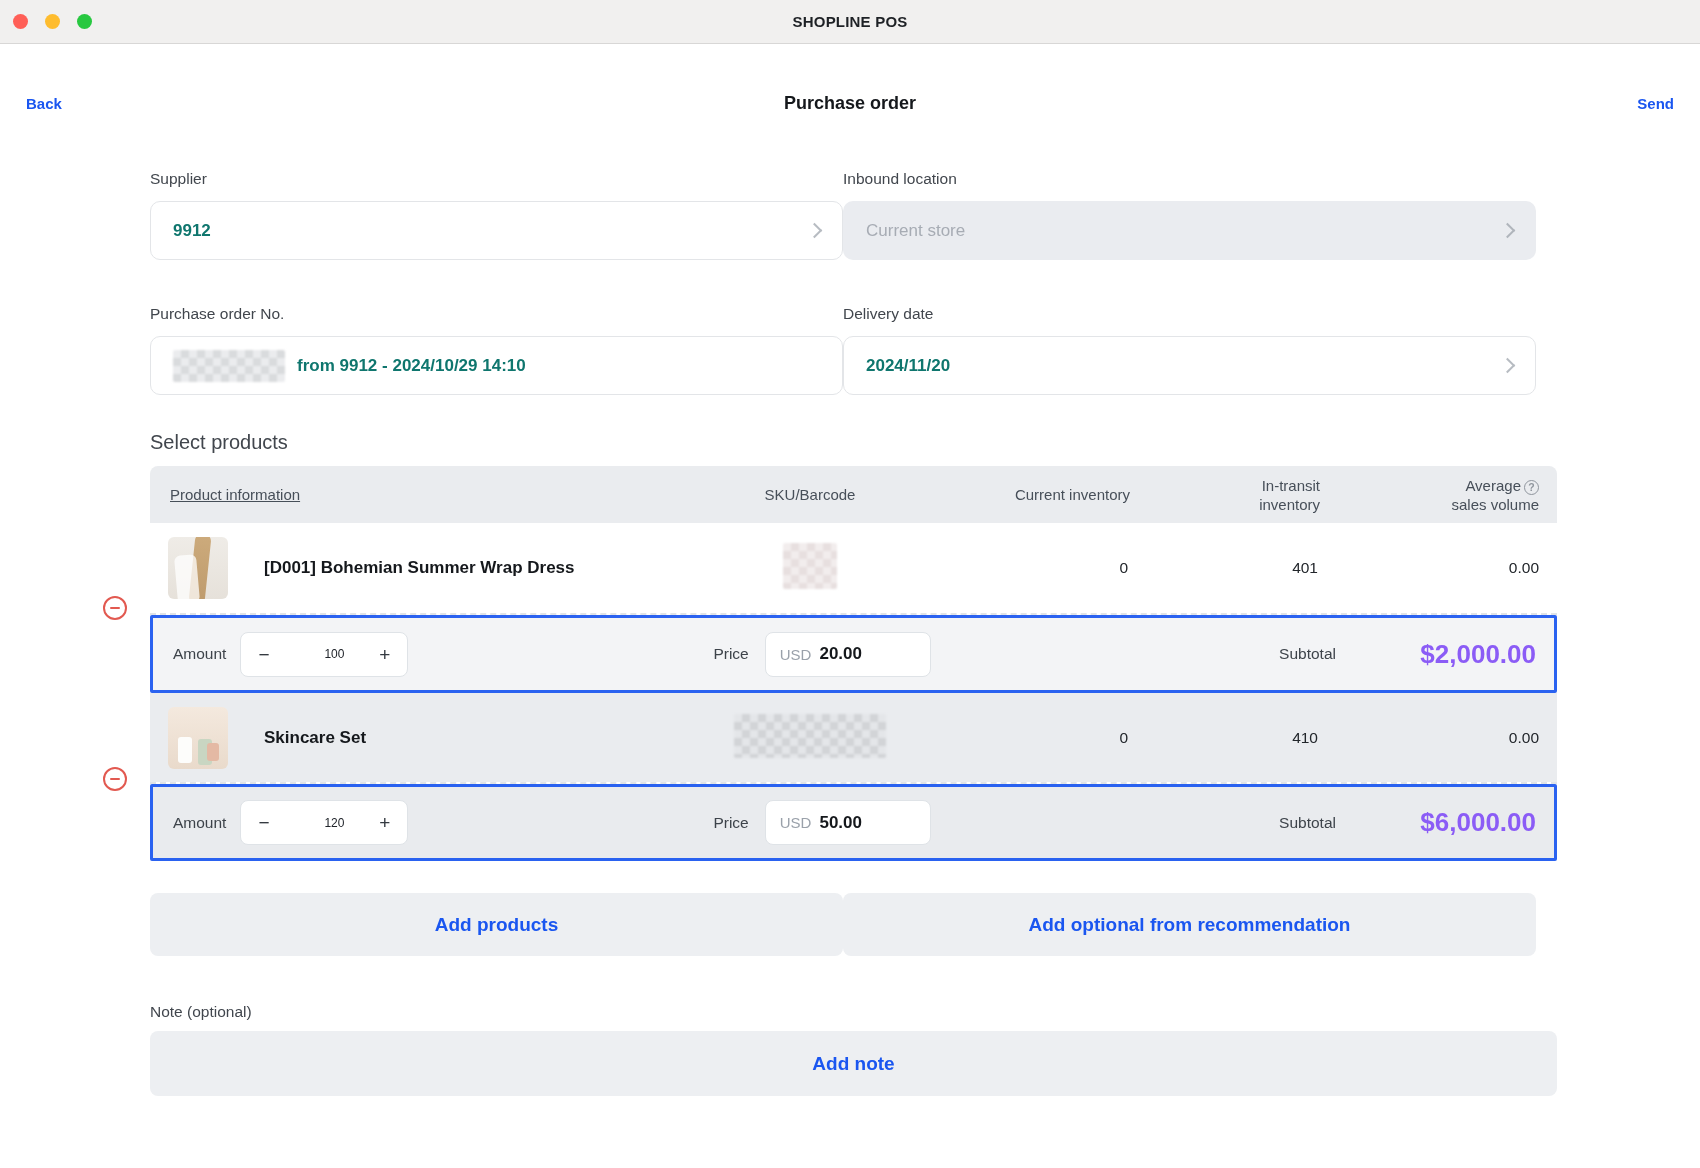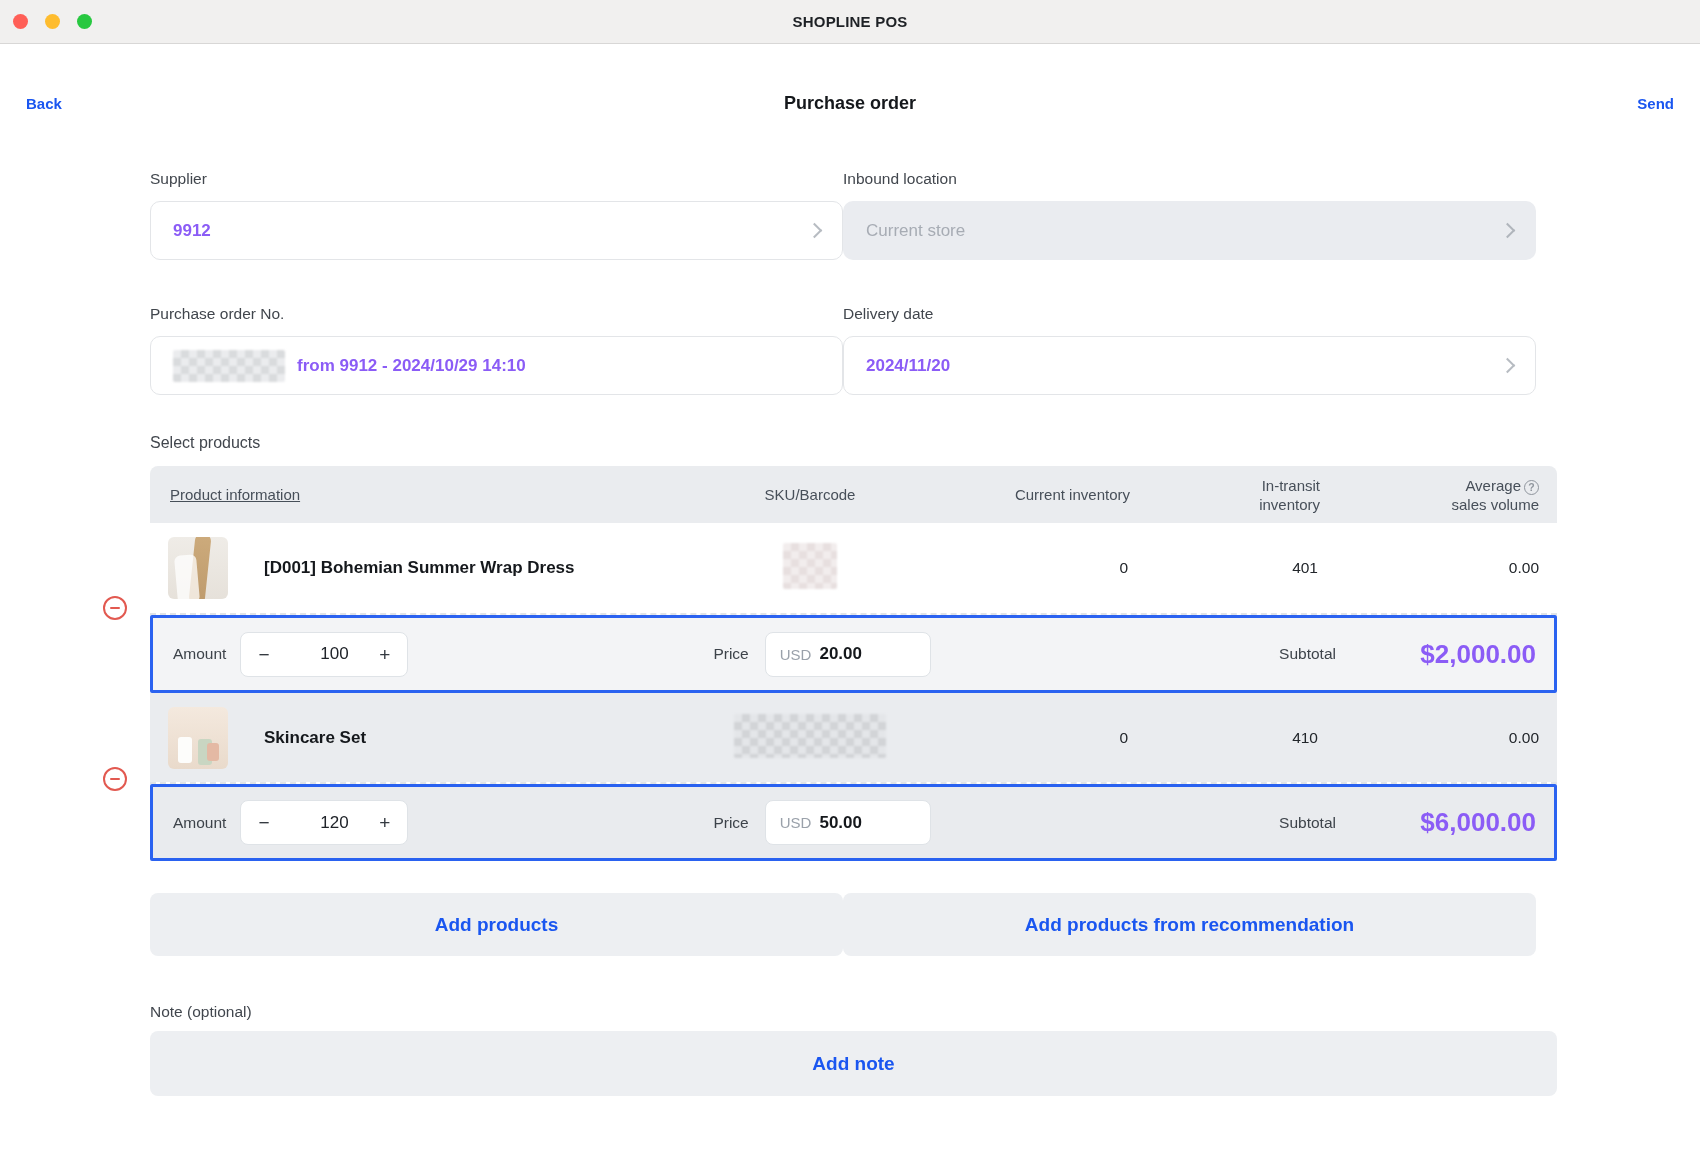--- a/index.html
+++ b/index.html
@@ -21,38 +21,38 @@
   .nav-title { position:absolute; left:0; right:0; text-align:center; font-size:18px; font-weight:700; color:#15181c; pointer-events:none; }
   .nav-send { margin-left:auto; }
 
   
   .content { padding:0 143px 0 150px; }
   .two-col { display:grid; grid-template-columns:693px 693px; }
   .field-label { font-size:15.5px; color:#41464d; margin-bottom:13px; height:19px; line-height:19px; }
   .row-1 { margin-top:30px; }
   .row-2 { margin-top:44px; }
   .input-box { height:59px; border:1px solid #e3e5e8; border-radius:10px; background:#fff;
-    display:flex; align-items:center; padding:0 22px; font-size:17px; font-weight:700; color:#8b5cf6; }
+    display:flex; align-items:center; padding:0 22px; font-size:17px; font-weight:700; color:#0f766e; }
   .input-box.disabled { background:#eaecf0; border-color:transparent; color:#a7acb4; font-weight:400; }
   .chev { width:11px; height:11px; border-top:2.5px solid #b7bcc2; border-right:2.5px solid #b7bcc2;
     transform:rotate(45deg); margin-left:auto; flex:none; }
   .input-box.disabled .chev { border-color:#b0b5bc; }
 
   
   .pixelate { border-radius:2px; filter:blur(1.2px);
     background-image:
       linear-gradient(45deg, var(--p1) 25%, transparent 25%, transparent 75%, var(--p1) 75%),
       linear-gradient(45deg, var(--p1) 25%, var(--p2) 25%, var(--p2) 75%, var(--p1) 75%);
     background-size:16px 16px; background-position:0 0, 8px 8px; }
   .px-po { --p1:#d9dbdd; --p2:#ebecee; width:112px; height:32px; margin-right:12px; flex:none; }
   .px-sku-sm { --p1:#e7dfdf; --p2:#f2eded; width:54px; height:46px; display:inline-block; }
   .px-sku-lg { --p1:#d2d4d7; --p2:#e4e6e9; width:152px; height:44px; display:inline-block; }
 
   
-  .section-label { margin-top:38px; font-size:16px; color:#41464d; height:19px; line-height:19px; }
+  .section-label { margin-top:38px; font-size:20px; color:#41464d; height:19px; line-height:19px; }
   .ptable { position:relative; margin-top:14px; }
   .tgrid { display:grid; grid-template-columns:540px 240px 200px 190px 237px; align-items:center; }
   .thead { height:57px; background:#eaecef; border-radius:8px 8px 0 0; font-size:15px; color:#474f59; }
   .th-product { padding-left:20px; text-align:left;text-decoration:underline; }
   .th-center { text-align:center; }
   .th-right { text-align:right; line-height:19px; }
   .th-avg { text-align:right; line-height:19px; padding-right:18px; }
   .th-avg .l1 { display:flex; justify-content:flex-end; align-items:flex-end; gap:3px; }
   .q-icon { width:15px; height:15px; border:1.3px solid #8f959d; border-radius:50%; color:#8f959d;
     font-size:10.5px; font-weight:700; display:inline-flex; align-items:center; justify-content:center; flex:none; }
@@ -78,21 +78,21 @@
 
   .dash-sep { height:0; border-top:2px dashed #e0e3e7; }
 
   .amount-row { height:78px; border:3px solid #2a62f0; border-radius:2px; background:#f3f4f6;
     display:flex; align-items:center; padding:0 18px 0 20px; }
   .amount-row.alt { background:#e9ebee; }
   .mini-label { font-size:15.5px; color:#3d434a; }
   .stepper { margin-left:14px; width:168px; height:45px; background:#fff; border:1px solid #dfe3e7;
     border-radius:8px; display:flex; align-items:center; justify-content:space-between; padding:0 17px; }
   .step-btn { font-size:19px; color:#343a41; line-height:1; cursor:pointer; }
-  .step-val { font-size:17px; color:#20242a;margin-left:20px; }
+  .step-val { font-size:12px; color:#20242a;margin-left:20px; }
   .price-label { margin-left:305px; }
   .price-box { margin-left:16px; width:166px; height:45px; background:#fff; border:1px solid #dfe3e7;
     border-radius:8px; display:flex; align-items:center; padding:0 14px; }
   .currency { font-size:15px; color:#9aa1aa; margin-right:8px; }
   .price-val { font-size:17px; font-weight:700; color:#15181c; }
   .spacer { flex:1; }
   .subtotal-val { min-width:200px; text-align:right; font-size:26px; font-weight:700; color:#8b5cf6; }
 
   .remove-btn { position:absolute; left:-47px; width:24px; height:24px; border:2px solid #e25950;
     border-radius:50%; background:transparent; display:flex; align-items:center; justify-content:center; cursor:pointer; }
@@ -243,20 +243,20 @@
         <span class="mini-label">Subtotal</span>
         <span class="subtotal-val">$6,000.00</span>
       </div>
 
       <span class="remove-btn remove-1"></span>
       <span class="remove-btn remove-2"></span>
     </div>
 
     <div class="two-col btn-row">
       <button class="gray-btn">Add products</button>
-      <button class="gray-btn">Add products from recommendation</button>
+      <button class="gray-btn">Add optional from recommendation</button>
     </div>
 
     <div class="note-label">Note (optional)</div>
     <button class="gray-btn add-note">Add note</button>
 
   </div>
 </div>
 
 </body></html>

